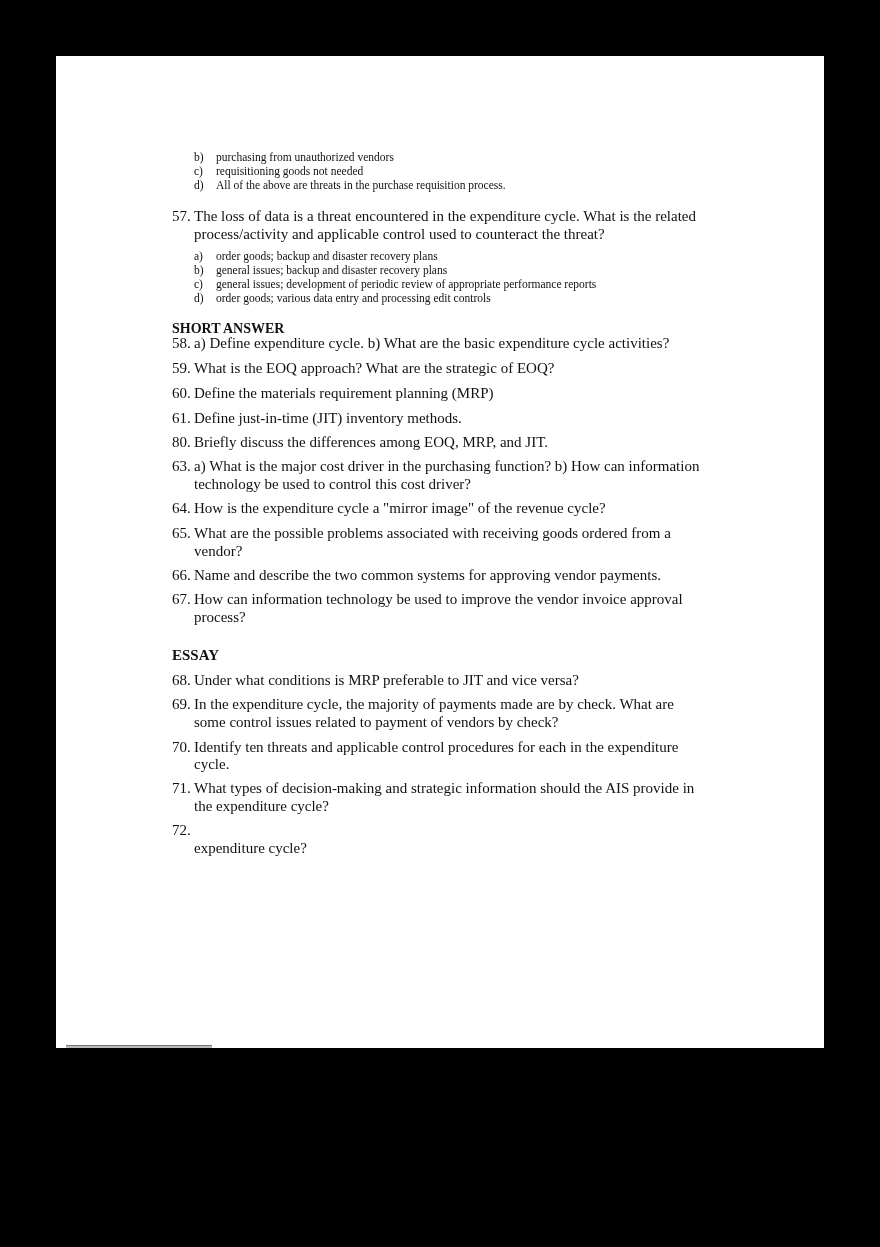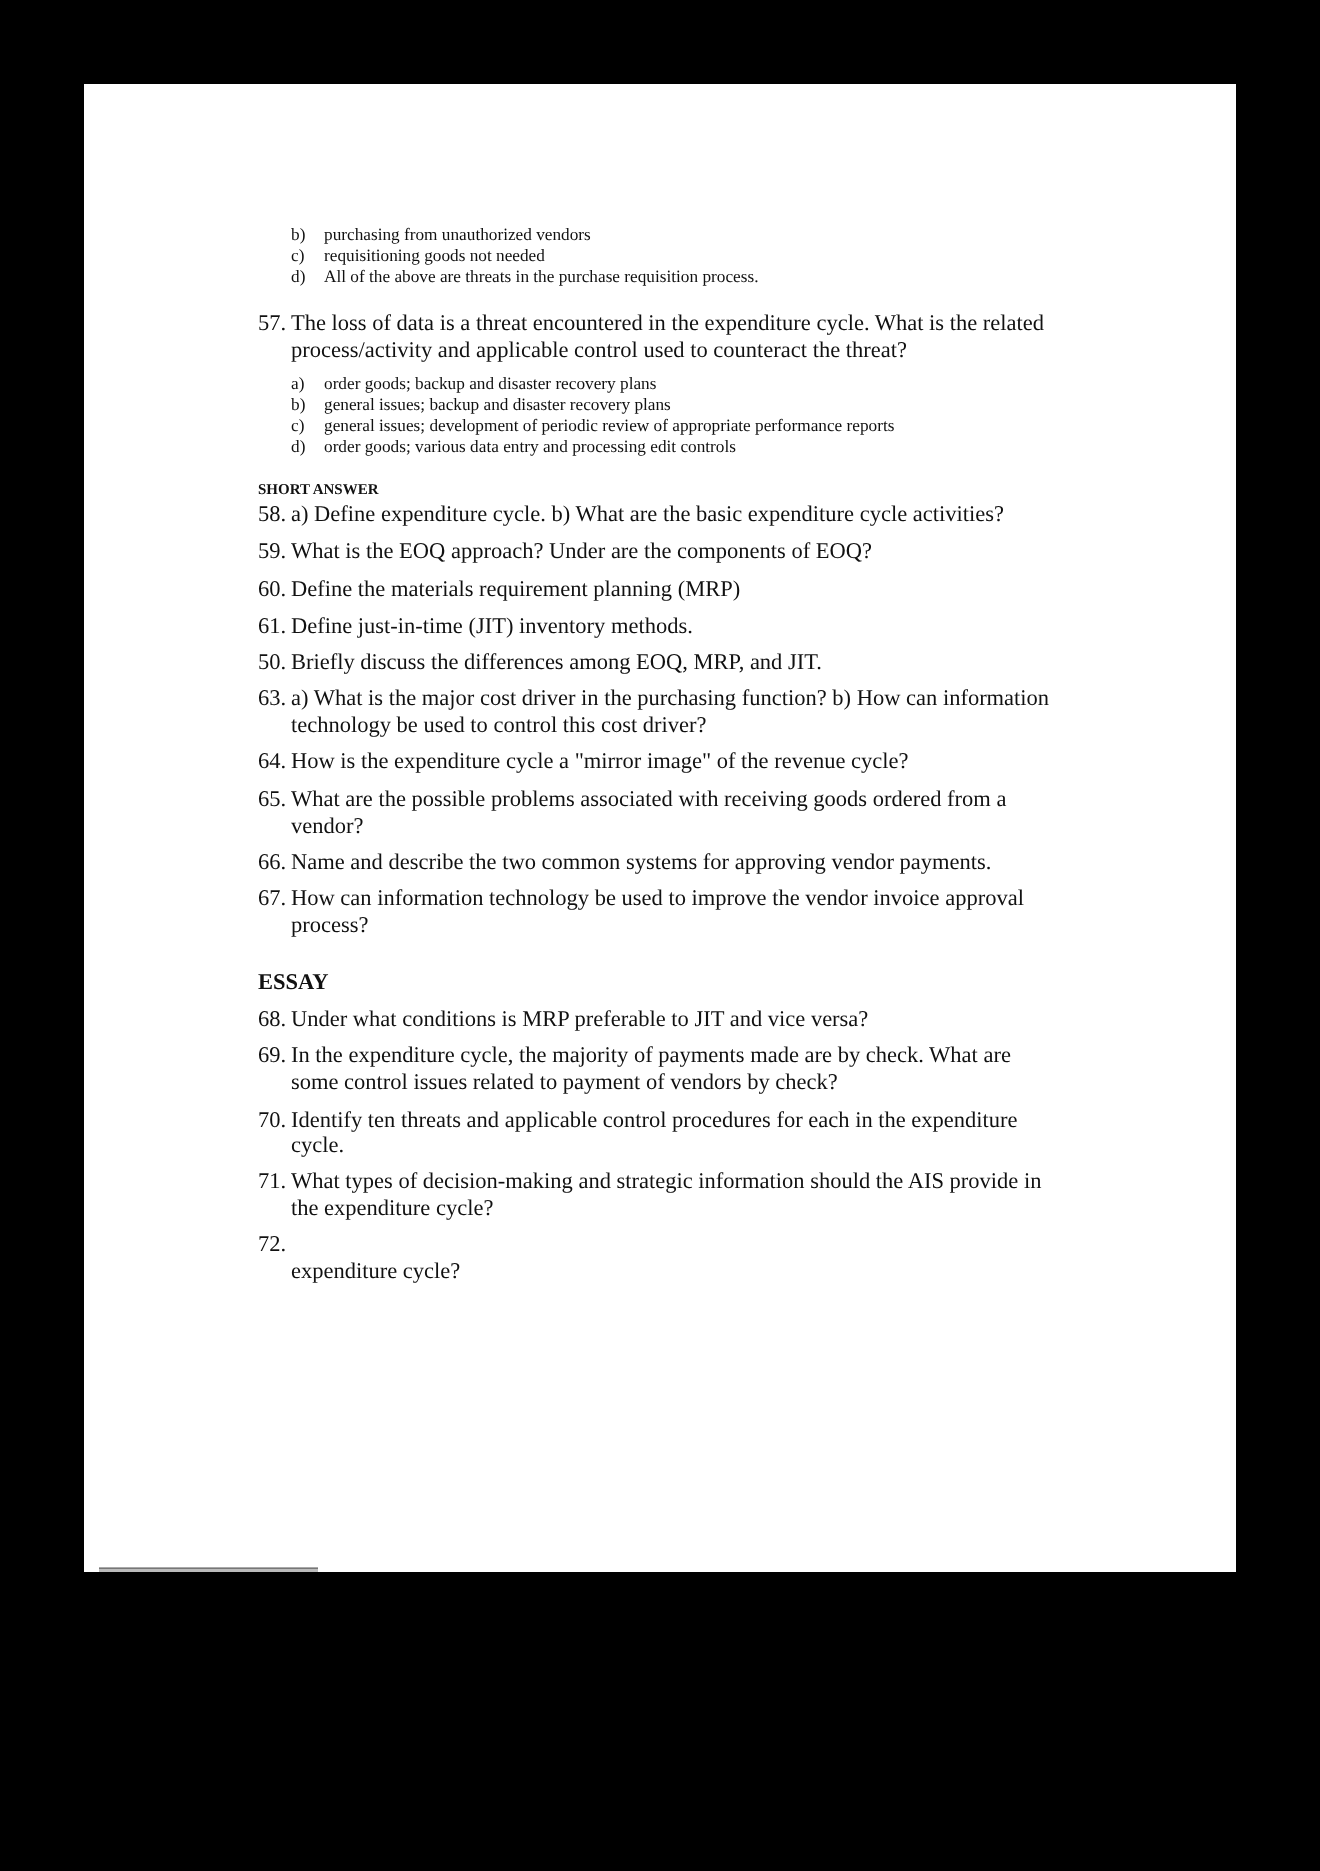--- a/index.html
+++ b/index.html
@@ -6,21 +6,21 @@
   body { width:880px; height:1247px; background:#000; position:relative; overflow:hidden;
          font-family:"Liberation Serif", serif; color:#111; }
   .page { position:absolute; left:56px; top:56px; width:768px; height:992px; background:#fff; }
   .abs { position:absolute; white-space:nowrap; }
   .opt { font-size:11.5px; line-height:14px; }
   .opt .lbl { position:absolute; left:0; }
   .opt .txt { position:absolute; left:22px;text-align:right; }
   .q { font-size:15px; line-height:18px; }
   .q .num { position:absolute; left:0; }
   .q .txt { position:absolute; left:22px; }
-  .sec-small { font-size:10px; font-weight:bold;text-align:right; }
+  .sec-small { font-size:14px; font-weight:bold;text-align:right; }
   .sec-big { font-size:15px; font-weight:bold; }
   .footnote-rule { position:absolute; left:10px; top:989px; width:146px; height:2px; background:#bbb; border-top:1px solid #777; }
 </style>
 </head>
 <body>
 
 <div class="page">
 
   <div class="abs opt" style="left:138px; top:94px; width:500px; height:14px;">
     <span class="lbl">b)</span>
@@ -58,32 +58,32 @@
   </div>
 
   <div class="abs sec-small" style="left:116px; top:265px;">SHORT ANSWER</div>
 
   <div class="abs q" style="left:116px; top:278px; width:560px; height:18px;">
     <span class="num">58.</span>
     <span class="txt">a) Define expenditure cycle.  b) What are the basic expenditure cycle activities?</span>
   </div>
   <div class="abs q" style="left:116px; top:303px; width:560px; height:18px;">
     <span class="num">59.</span>
-    <span class="txt">What is the EOQ approach?  Under are the components of EOQ?</span>
+    <span class="txt">What is the EOQ approach?  What are the strategic of EOQ?</span>
   </div>
   <div class="abs q" style="left:116px; top:328px; width:560px; height:18px;">
     <span class="num">60.</span>
     <span class="txt">Define the materials requirement planning (MRP)</span>
   </div>
   <div class="abs q" style="left:116px; top:353px; width:560px; height:18px;">
     <span class="num">61.</span>
     <span class="txt">Define just-in-time (JIT) inventory methods.</span>
   </div>
   <div class="abs q" style="left:116px; top:377px; width:560px; height:18px;">
-    <span class="num">50.</span>
+    <span class="num">80.</span>
     <span class="txt">Briefly discuss the differences among EOQ, MRP, and JIT.</span>
   </div>
   <div class="abs q" style="left:116px; top:401px; width:560px; height:36px;">
     <span class="num">63.</span>
     <span class="txt" style="top:0;">a) What is the major cost driver in the purchasing function?  b) How can information</span>
     <span class="txt" style="top:18px;">technology be used to control this cost driver?</span>
   </div>
   <div class="abs q" style="left:116px; top:443px; width:560px; height:18px;">
     <span class="num">64.</span>
     <span class="txt">How is the expenditure cycle a "mirror image" of the revenue cycle?</span>

